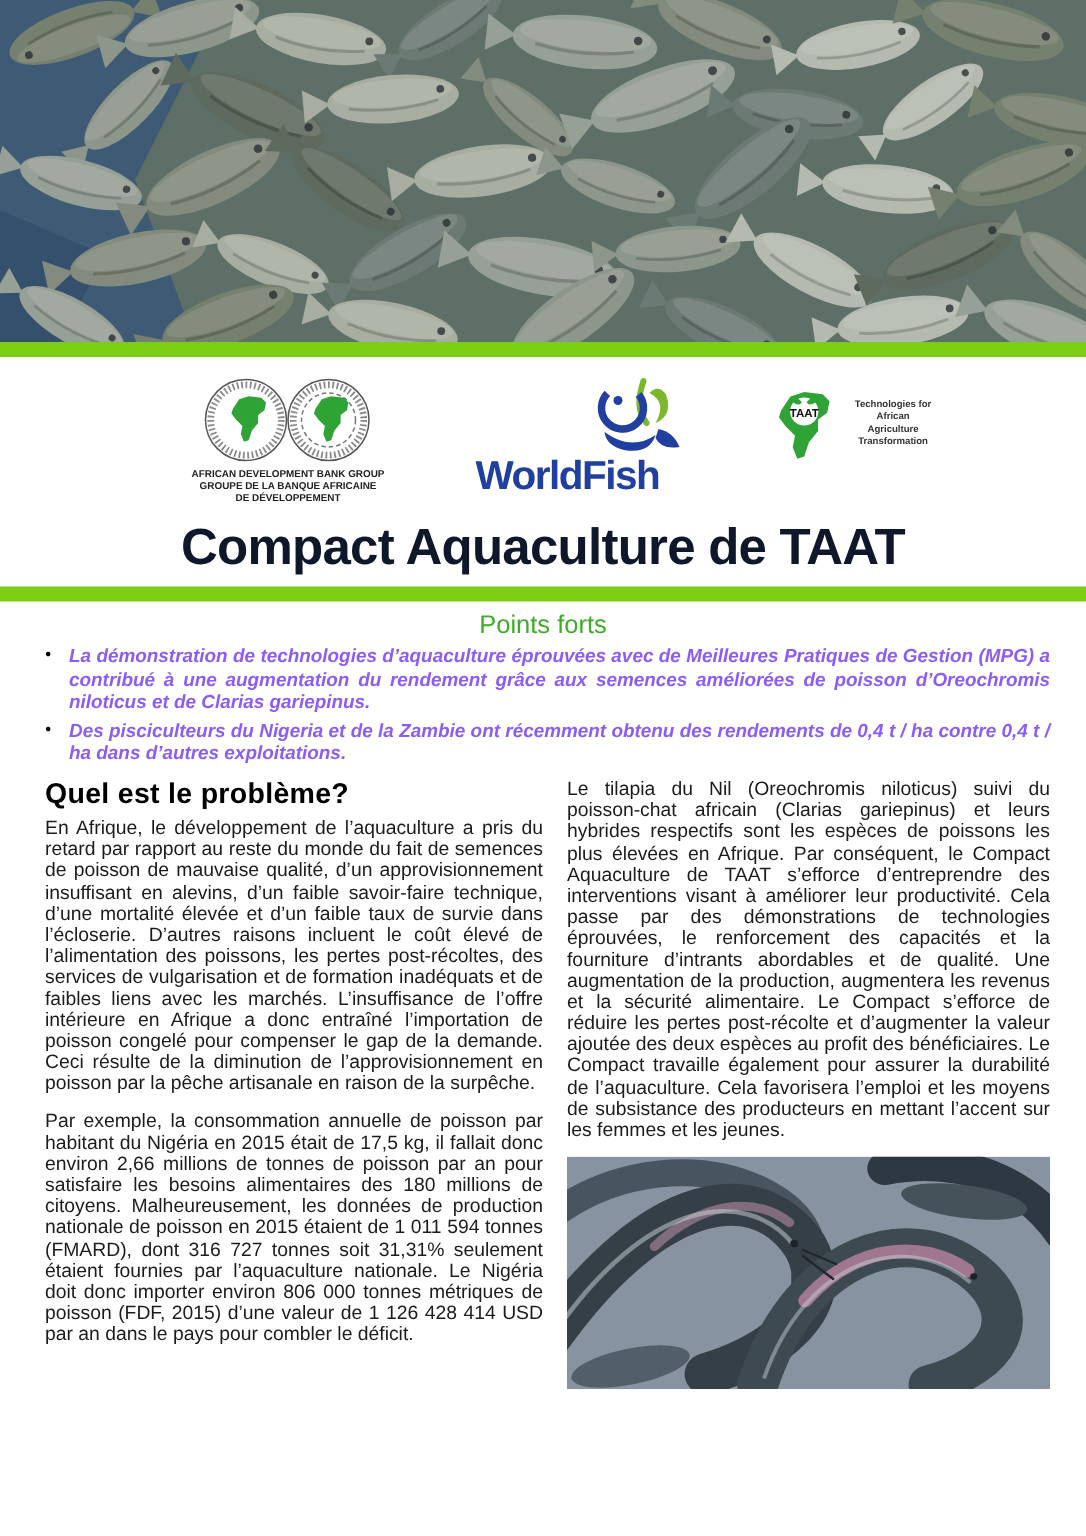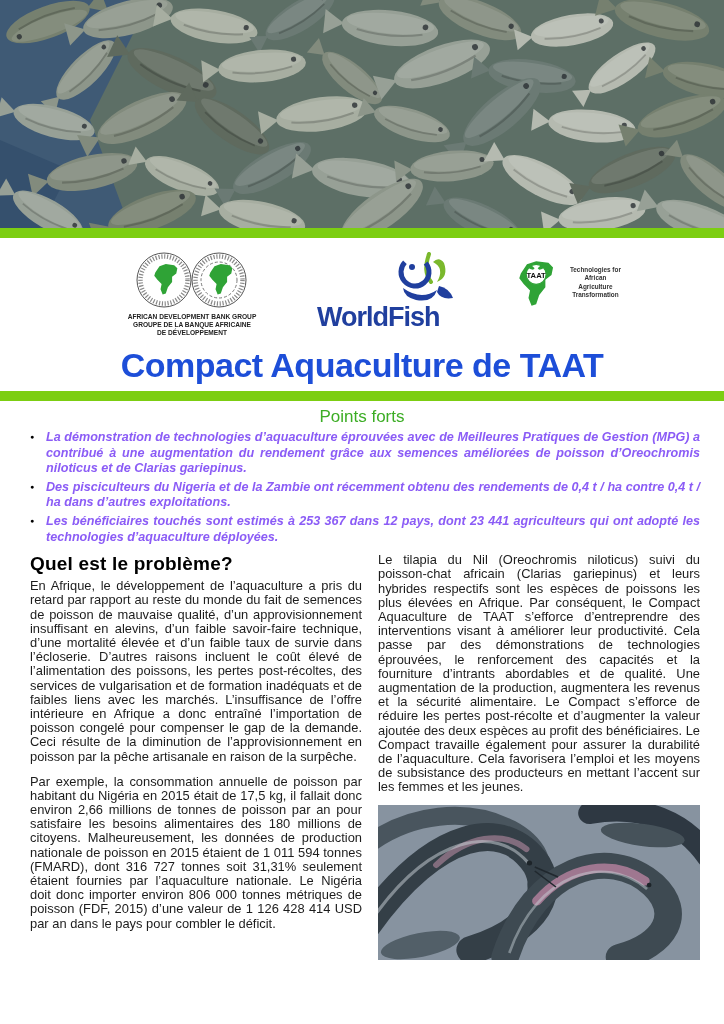--- a/index.html
+++ b/index.html
@@ -15,21 +15,21 @@
   
   .logos{display:flex;align-items:flex-start;justify-content:center;gap:30px;margin-top:12px;height:92px;}
   .adb{display:flex;flex-direction:column;align-items:center;width:190px;}
   .adb-lines{margin-top:1px;text-align:center;font-size:6.6px;font-weight:bold;line-height:1.25;color:#222;}
   .wf{display:flex;flex-direction:column;align-items:flex-start;width:160px;margin-top:2px;}
   .wf-icon{margin-left:78px;}
   .wf-text{font-size:27px;font-weight:bold;color:#203F9E;letter-spacing:-1px;margin-top:-4px;}
   .taat{display:flex;align-items:center;width:120px;}
   .taat-tagline{margin-top:1px;text-align:center;font-size:6.4px;font-weight:bold;line-height:1.3;color:#333;}
   
-  .title{margin:4px 0 6px;text-align:center;font-size:34px;font-weight:bold;color:#1d4ed8;letter-spacing:-0.5px;}
+  .title{margin:4px 0 6px;text-align:center;font-size:34px;font-weight:bold;color:#0f172a;letter-spacing:-0.5px;}
   
   .pf-heading{margin:6px 0 3px;text-align:center;font-size:17px;font-weight:normal;color:#3CAD25;}
   .bullets{margin:2px 24px 0 30px;padding:0;list-style:none;}
   .bullets li{
     position:relative;padding-left:16px;margin-bottom:3px;
     font-size:12.6px;font-weight:bold;font-style:italic;line-height:1.24;text-align:justify;color:#8b5cf6;
   }
   .bullets li::before{content:"●";position:absolute;left:0;top:3px;font-size:7px;font-style:normal;color:#000;}
   
   .cols{display:flex;gap:16px;padding:0 24px 0 30px;margin-top:8px;}
@@ -152,21 +152,20 @@
 
   <h1 class="title">Compact Aquaculture de TAAT</h1>
 
   <div class="bar"></div>
 
   <h2 class="pf-heading">Points forts</h2>
 
   <ul class="bullets">
     <li>La démonstration de technologies d’aquaculture éprouvées avec de Meilleures Pratiques de Gestion (MPG) a contribué à une augmentation du rendement grâce aux semences améliorées de poisson d’Oreochromis niloticus et de Clarias gariepinus.</li>
     <li>Des pisciculteurs du Nigeria et de la Zambie ont récemment obtenu des rendements de 0,4 t / ha contre 0,4 t / ha dans d’autres exploitations.</li>
-    <li>Les bénéficiaires touchés sont estimés à 253 367 dans 12 pays, dont 23 441 agriculteurs qui ont adopté les technologies d’aquaculture déployées.</li>
   </ul>
 
   <div class="cols">
     <div class="col-left">
       <h3 class="prob-heading">Quel est le problème?</h3>
       <p>En Afrique, le développement de l’aquaculture a pris du retard par rapport au reste du monde du fait de semences de poisson de mauvaise qualité, d’un approvisionnement insuffisant en alevins, d’un faible savoir-faire technique, d’une mortalité élevée et d’un faible taux de survie dans l’écloserie. D’autres raisons incluent le coût élevé de l’alimentation des poissons, les pertes post-récoltes, des services de vulgarisation et de formation inadéquats et de faibles liens avec les marchés. L’insuffisance de l’offre intérieure en Afrique a donc entraîné l’importation de poisson congelé pour compenser le gap de la demande. Ceci résulte de la diminution de l’approvisionnement en poisson par la pêche artisanale en raison de la surpêche.</p>
       <p>Par exemple, la consommation annuelle de poisson par habitant du Nigéria en 2015 était de 17,5 kg, il fallait donc environ 2,66 millions de tonnes de poisson par an pour satisfaire les besoins alimentaires des 180 millions de citoyens. Malheureusement, les données de production nationale de poisson en 2015 étaient de 1 011 594 tonnes (FMARD), dont 316 727 tonnes soit 31,31% seulement étaient fournies par l’aquaculture nationale. Le Nigéria doit donc importer environ 806 000 tonnes métriques de poisson (FDF, 2015) d’une valeur de 1 126 428 414 USD par an dans le pays pour combler le déficit.</p>
     </div>
     <div class="col-right">
       <p>Le tilapia du Nil (Oreochromis niloticus) suivi du poisson-chat africain (Clarias gariepinus) et leurs hybrides respectifs sont les espèces de poissons les plus élevées en Afrique. Par conséquent, le Compact Aquaculture de TAAT s’efforce d’entreprendre des interventions visant à améliorer leur productivité. Cela passe par des démonstrations de technologies éprouvées, le renforcement des capacités et la fourniture d’intrants abordables et de qualité. Une augmentation de la production, augmentera les revenus et la sécurité alimentaire. Le Compact s’efforce de réduire les pertes post-récolte et d’augmenter la valeur ajoutée des deux espèces au profit des bénéficiaires. Le Compact travaille également pour assurer la durabilité de l’aquaculture. Cela favorisera l’emploi et les moyens de subsistance des producteurs en mettant l’accent sur les femmes et les jeunes.</p>

